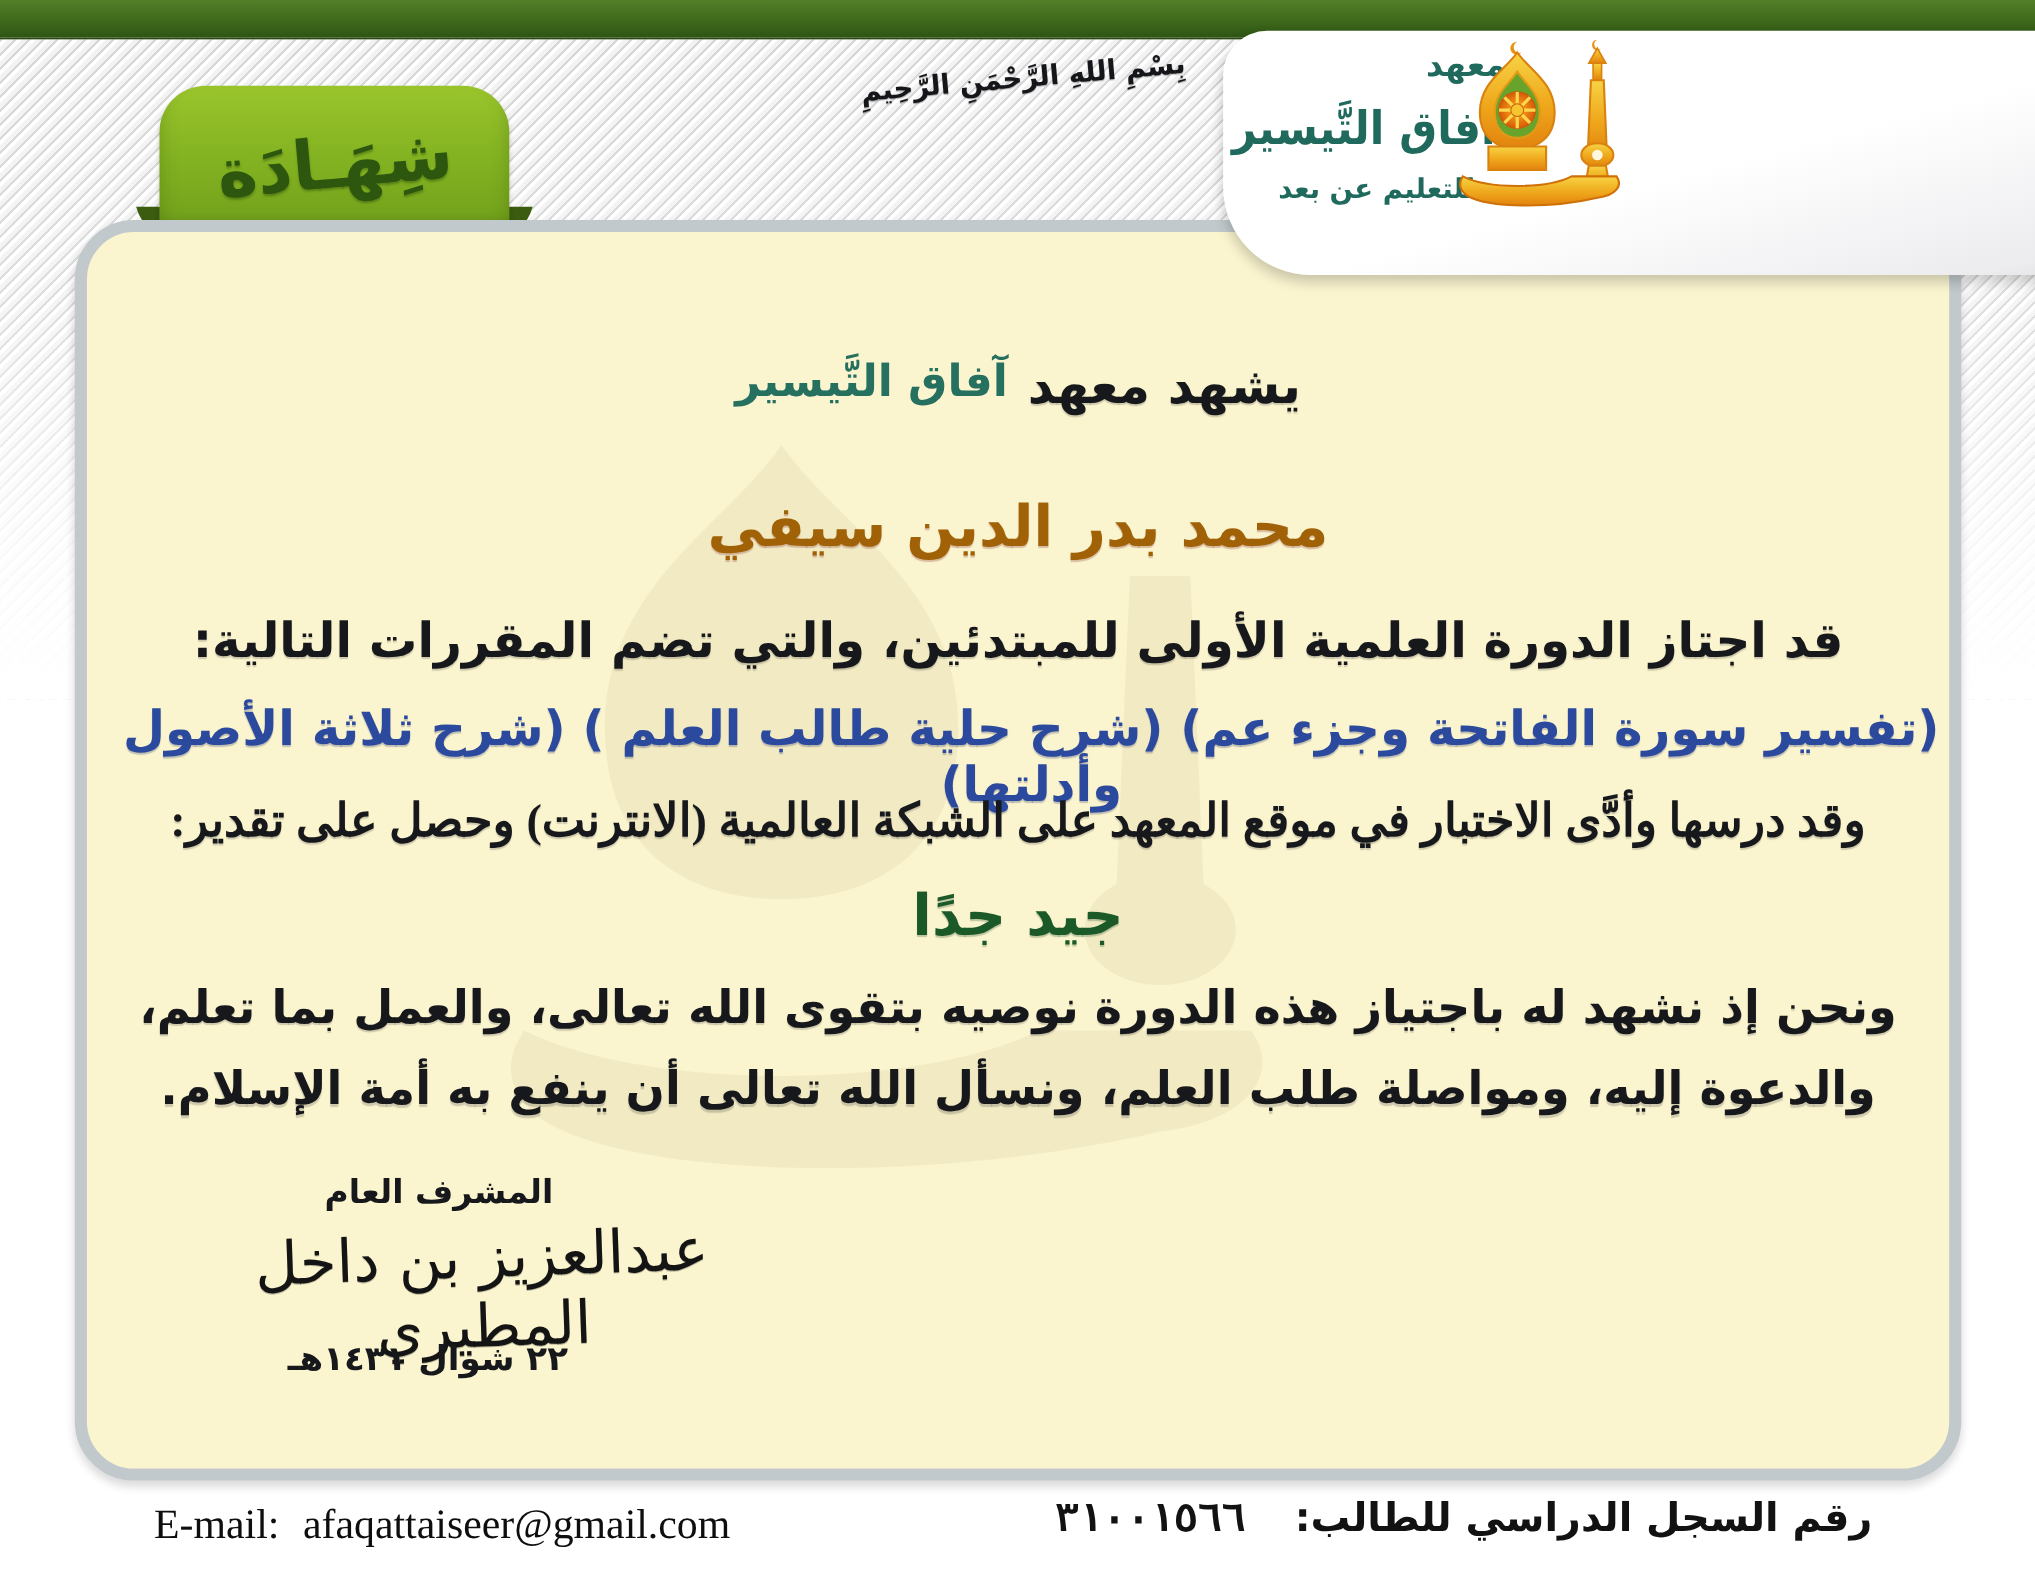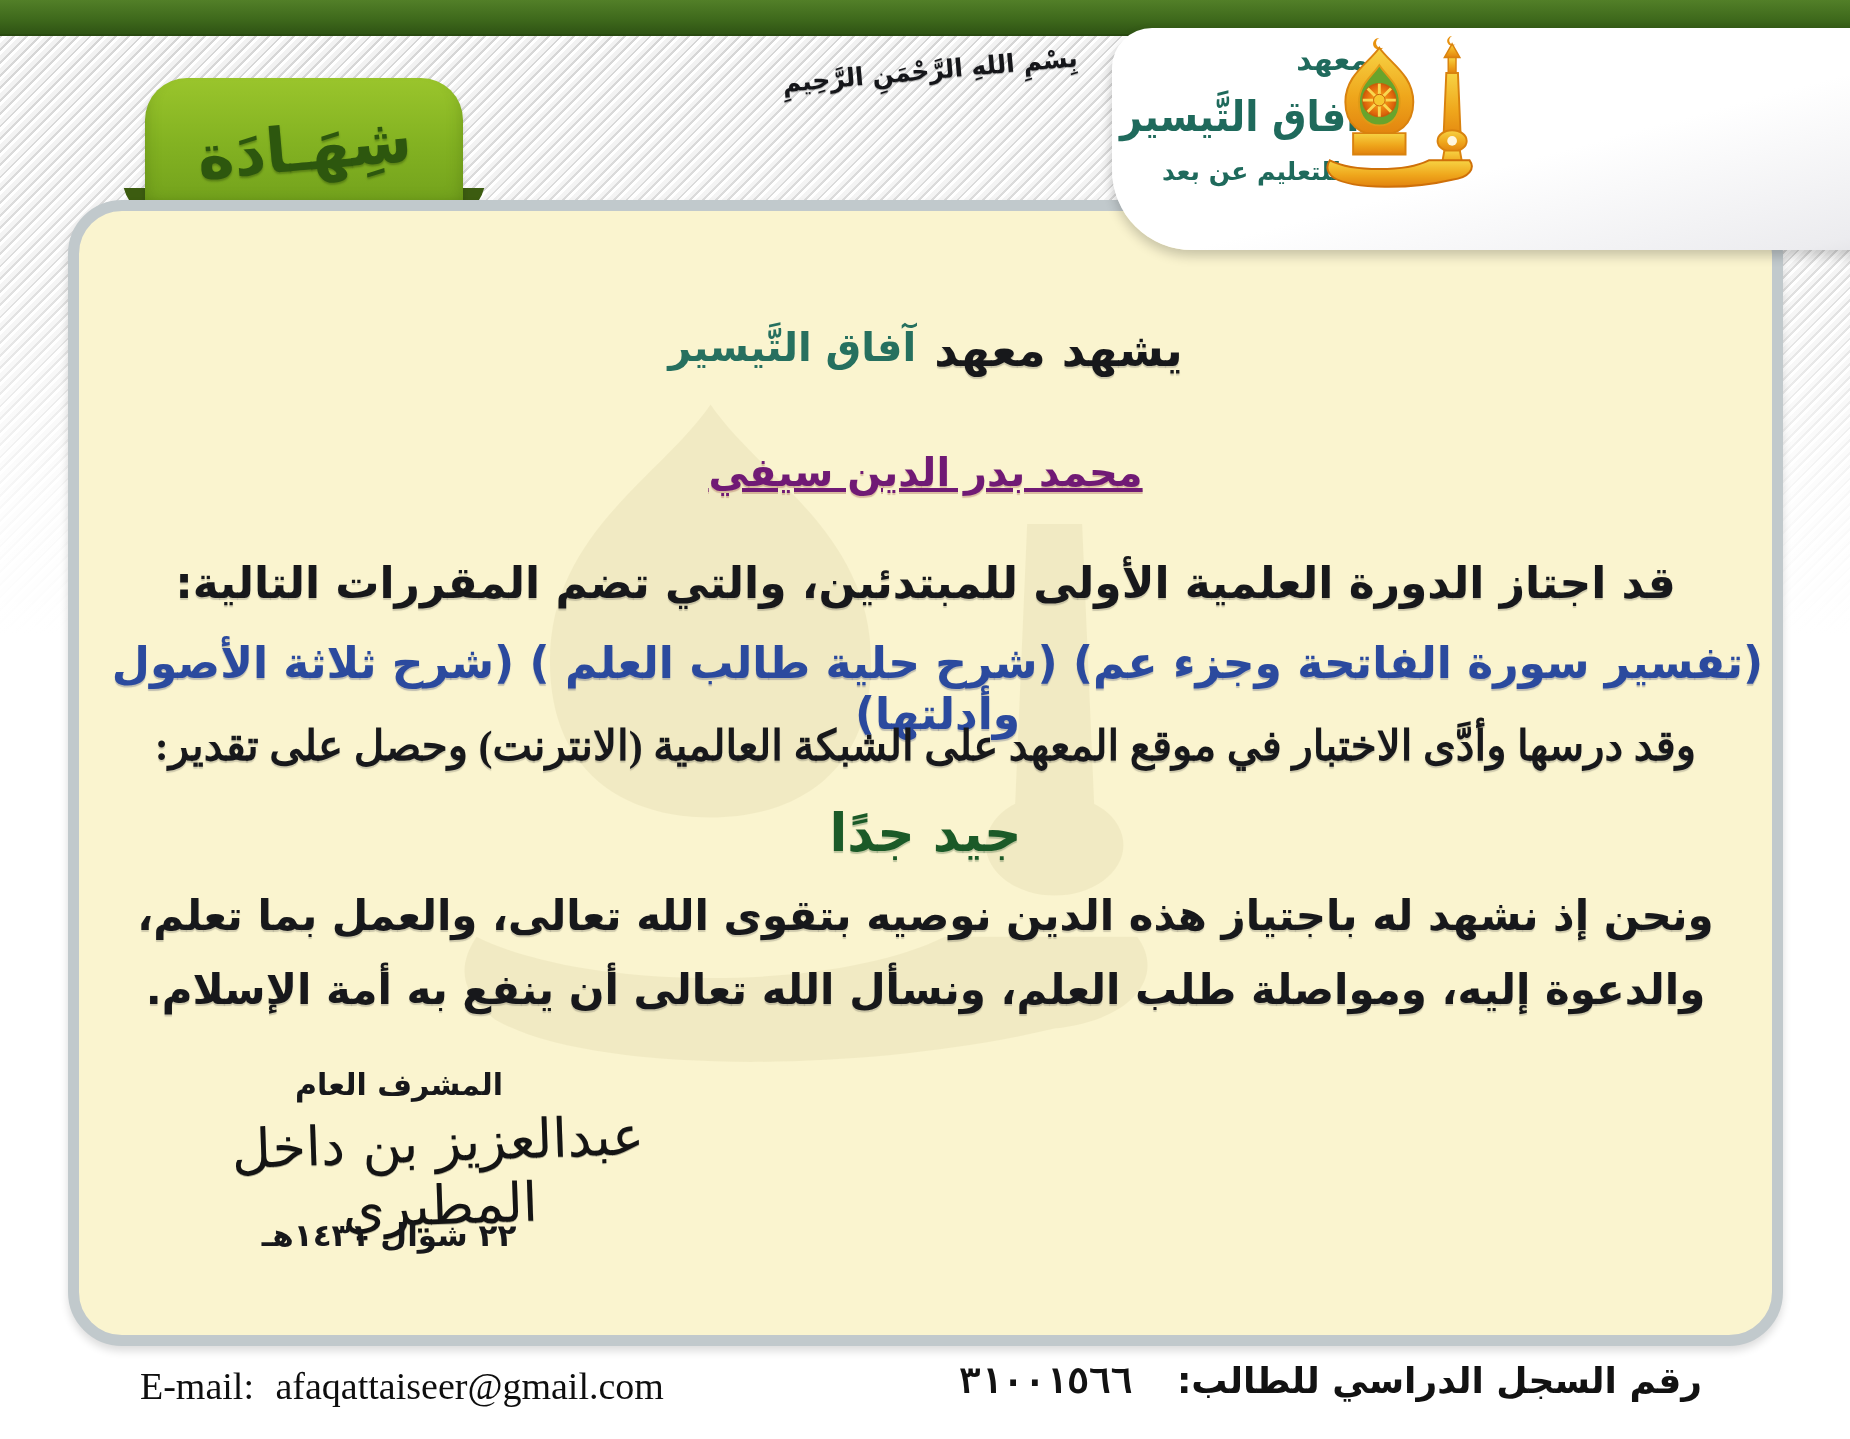--- a/index.html
+++ b/index.html
@@ -38,21 +38,21 @@
   .panel{position:absolute;left:68px;top:200px;width:1715px;height:1146px;box-sizing:border-box;
     background:#faf4cf;border:11px solid #c1c9cc;border-radius:54px;
     box-shadow:0 5px 8px rgba(0,0,0,.14);}
   .watermark{position:absolute;left:370px;top:110px;width:780px;height:860px;opacity:.07;}
 
   .line{position:absolute;left:0;width:100%;text-align:center;color:#17181b;font-weight:bold;
     text-shadow:0 2px 1px rgba(50,50,50,.22);}
   .intro{top:112px;font-size:46px;display:flex;flex-direction:row;justify-content:center;
     align-items:center;gap:18px;}
   .brand{color:#26705f;font-size:40px;text-shadow:none;padding-bottom:6px;}
-  .student-name{top:238px;font-size:40px;color:#701a75;text-shadow:0 2px 1px rgba(120,20,20,.25);text-decoration:underline;}
+  .student-name{top:238px;font-size:52px;color:#a16207;text-shadow:0 2px 1px rgba(120,20,20,.25);}
   .passed{top:346px;font-size:44px;}
   .courses{top:426px;font-size:44px;color:#2b4a9e;text-shadow:0 2px 1px rgba(20,30,90,.25);padding-left:12px;}
   .exam{top:510px;font-size:42px;font-family:Liberation Serif, serif;}
   .grade{top:592px;font-size:52px;color:#1b5a28;text-shadow:0 2px 1px rgba(10,60,20,.25);}
   .advice1{top:680px;font-size:42px;}
   .advice2{top:754px;font-size:42px;}
 
   .sup-title{position:absolute;left:160px;top:856px;width:320px;text-align:center;
     font-size:30px;font-weight:bold;color:#17181b;}
   .signature{position:absolute;left:110px;top:900px;width:500px;text-align:center;
@@ -108,21 +108,21 @@
     <div class="line intro" dir="rtl">
       <span>يشهد معهد</span>
       <span class="brand">آفاق التَّيسير</span>
     </div>
 
     <div class="line student-name" dir="rtl">محمد بدر الدين سيفي</div>
     <div class="line passed" dir="rtl">قد اجتاز الدورة العلمية الأولى للمبتدئين، والتي تضم المقررات التالية:</div>
     <div class="line courses" dir="rtl">(تفسير سورة الفاتحة وجزء عم) (شرح حلية طالب العلم ) (شرح ثلاثة الأصول وأدلتها)</div>
     <div class="line exam" dir="rtl">وقد درسها وأدَّى الاختبار في موقع المعهد على الشبكة العالمية (الانترنت) وحصل على تقدير:</div>
     <div class="line grade" dir="rtl">جيد جدًا</div>
-    <div class="line advice1" dir="rtl">ونحن إذ نشهد له باجتياز هذه الدين نوصيه بتقوى الله تعالى، والعمل بما تعلم،</div>
+    <div class="line advice1" dir="rtl">ونحن إذ نشهد له باجتياز هذه الدورة نوصيه بتقوى الله تعالى، والعمل بما تعلم،</div>
     <div class="line advice2" dir="rtl">والدعوة إليه، ومواصلة طلب العلم، ونسأل الله تعالى أن ينفع به أمة الإسلام.</div>
 
     <div class="sup-title" dir="rtl">المشرف العام</div>
     <div class="signature" dir="rtl">عبدالعزيز بن داخل المطيري</div>
     <div class="date" dir="rtl">٢٢ شوال ١٤٣١هـ</div>
   </div>
 
   <div class="logo-card">
     <div class="logo-text">
       <div class="logo-word">معهد</div>

